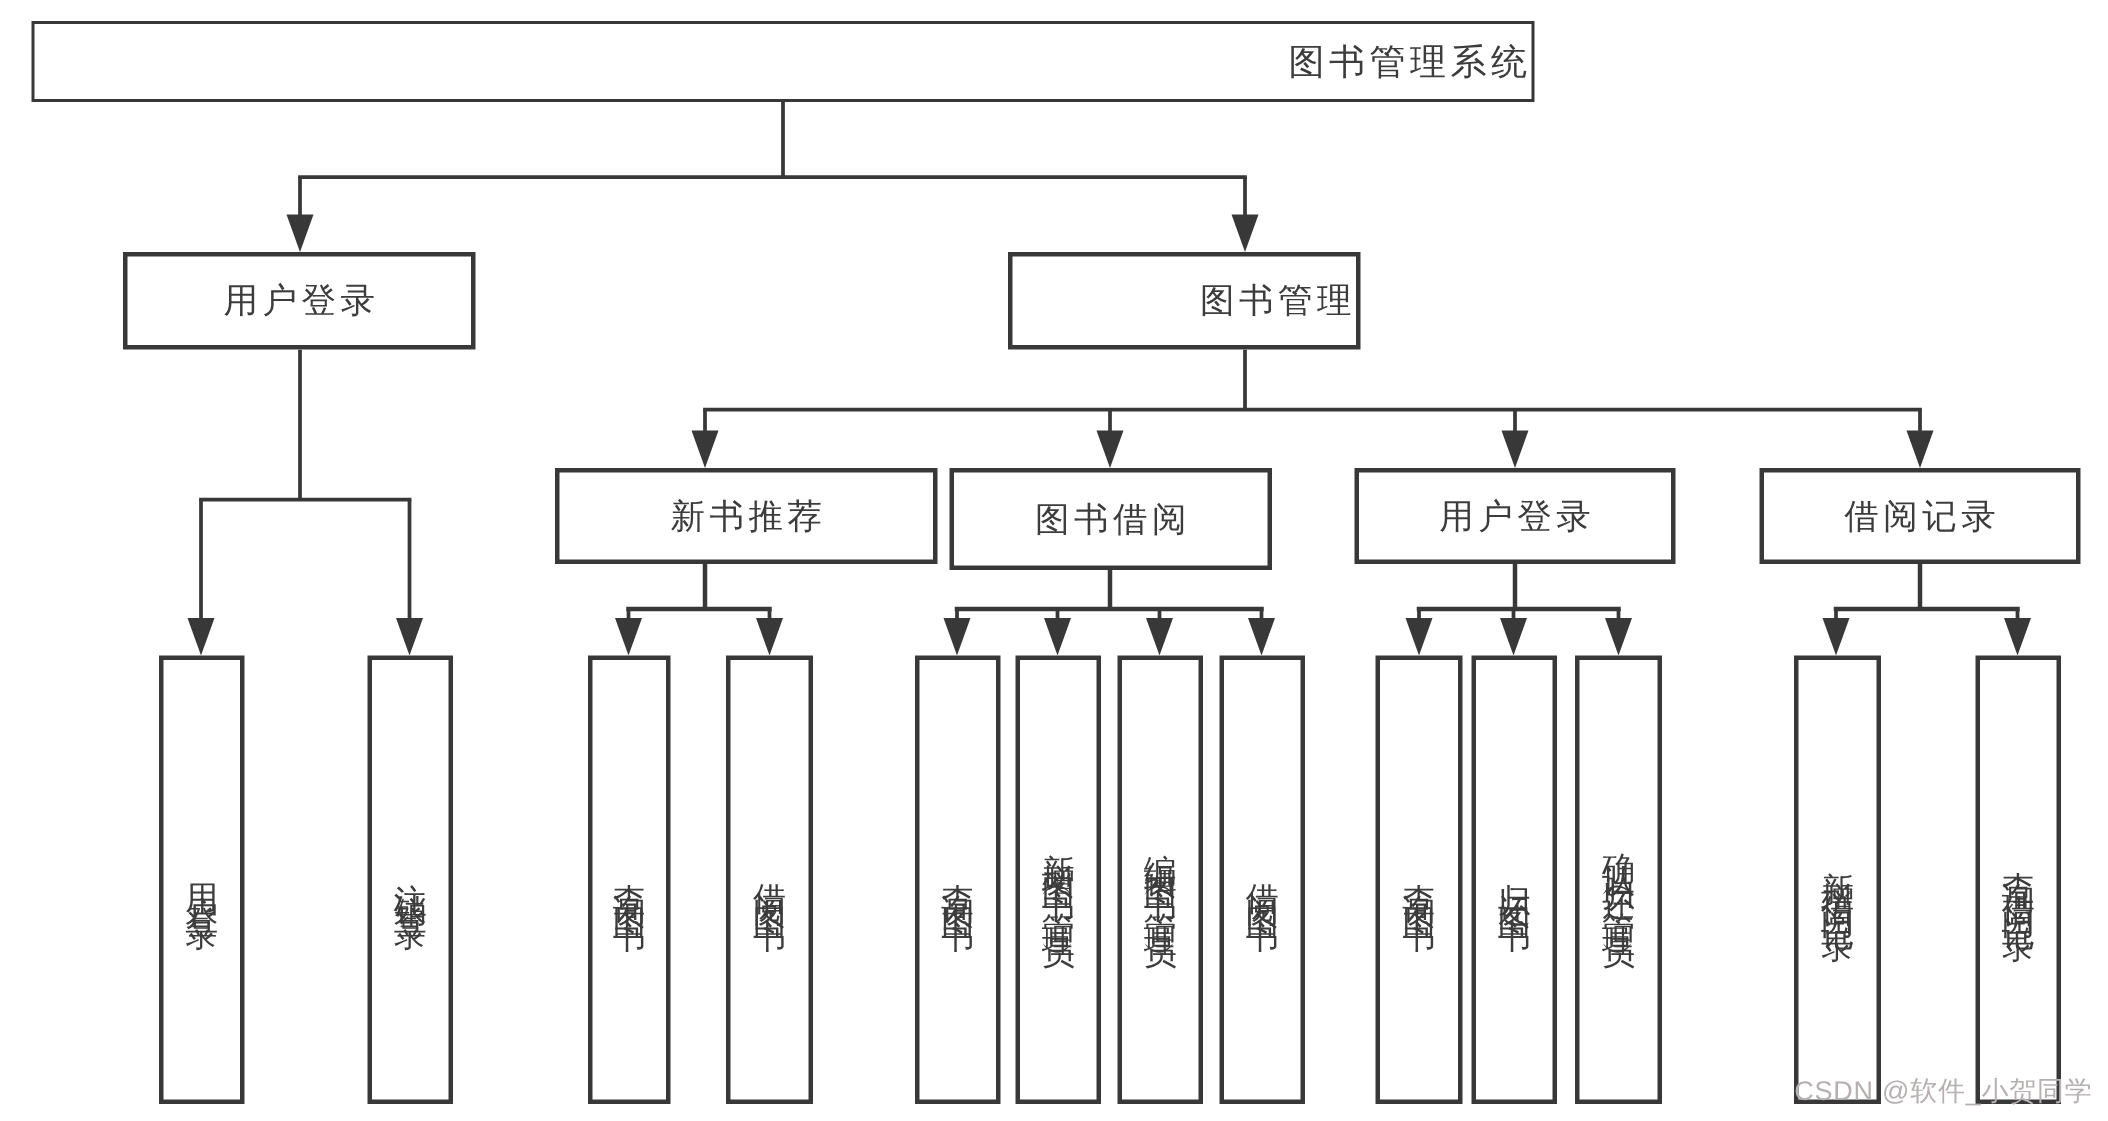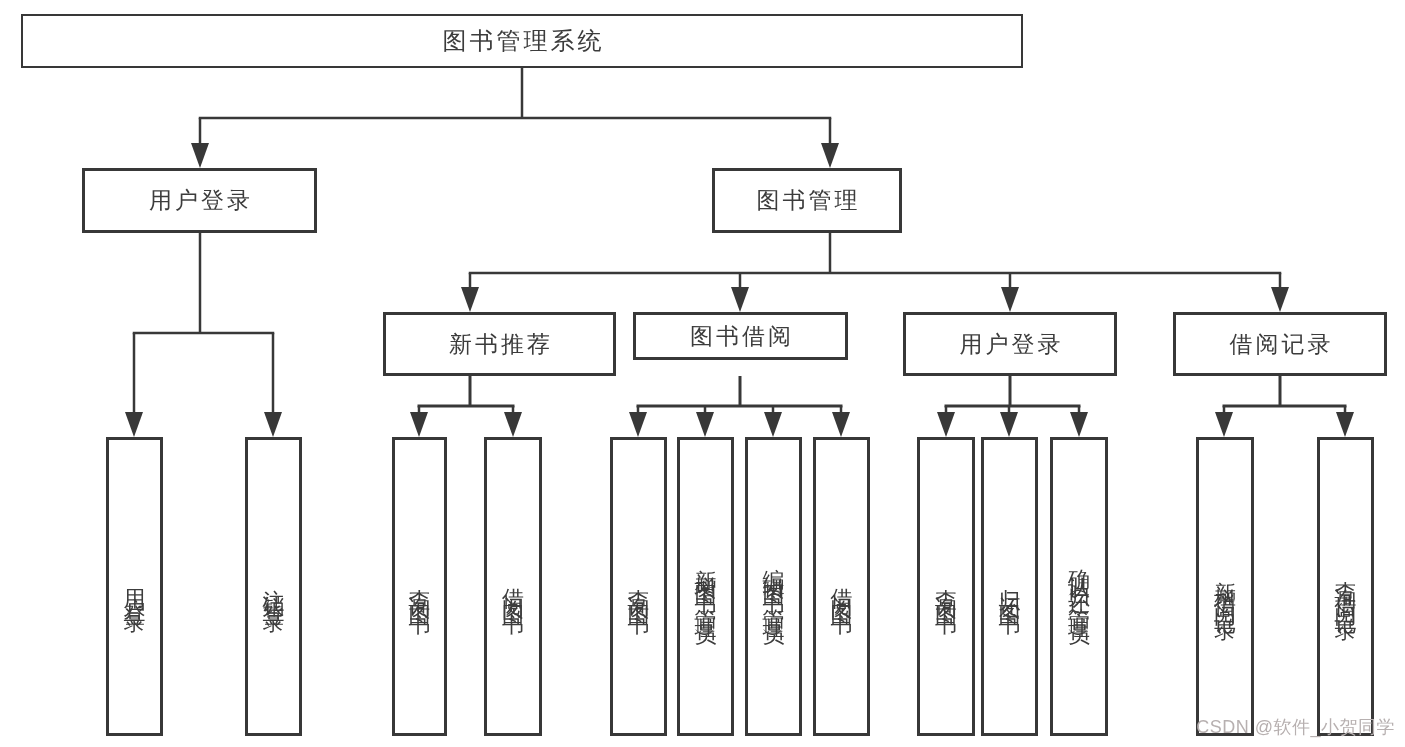--- a/index.html
+++ b/index.html
@@ -15,21 +15,21 @@
   .wires { position: absolute; left: 0; top: 0; width: 1405px; height: 747px; }
   .node {
     position: absolute;
     box-sizing: border-box;
     background: #ffffff;
     border: 3px solid #383838;
     display: flex;
     align-items: center;
     justify-content: center;
   }
-  .node.root { border-width: 2.5px; }
+  .node.root { border-width: 2.5px; justify-content: flex-end; }
   .node .hlabel {
     font-size: 24px;
     letter-spacing: 3px;
     text-indent: 3px;
     color: #3c3c3c;
     white-space: nowrap;
   }
   .node.lvl .hlabel { font-size: 23px; }
   .leaf {
     position: absolute;
@@ -129,28 +129,28 @@
     </g>
   </svg>
 
   <div class="node root" style="left:21px; top:14px; width:1002px; height:54px;">
     <span class="hlabel">图书管理系统</span>
   </div>
 
   <div class="node lvl" style="left:82px; top:168px; width:235px; height:65px;">
     <span class="hlabel">用户登录</span>
   </div>
-  <div class="node lvl" style="left:712px; top:168px; width:190px; height:65px;">
+  <div class="node lvl" style="left:672px; top:168px; width:235px; height:65px;justify-content:flex-end;">
     <span class="hlabel">图书管理</span>
   </div>
 
-  <div class="node lvl" style="left:383px; top:312px; width:233px; height:64px;">
+  <div class="node lvl" style="left:370px; top:312px; width:255px; height:64px;">
     <span class="hlabel">新书推荐</span>
   </div>
-  <div class="node lvl" style="left:633px; top:312px; width:215px; height:48px;">
+  <div class="node lvl" style="left:633px; top:312px; width:215px; height:68px;">
     <span class="hlabel">图书借阅</span>
   </div>
   <div class="node lvl" style="left:903px; top:312px; width:214px; height:64px;">
     <span class="hlabel">用户登录</span>
   </div>
   <div class="node lvl" style="left:1173px; top:312px; width:214px; height:64px;">
     <span class="hlabel">借阅记录</span>
   </div>
 
   <div class="leaf" style="left:106px; top:437px; width:57px; height:299px;">

